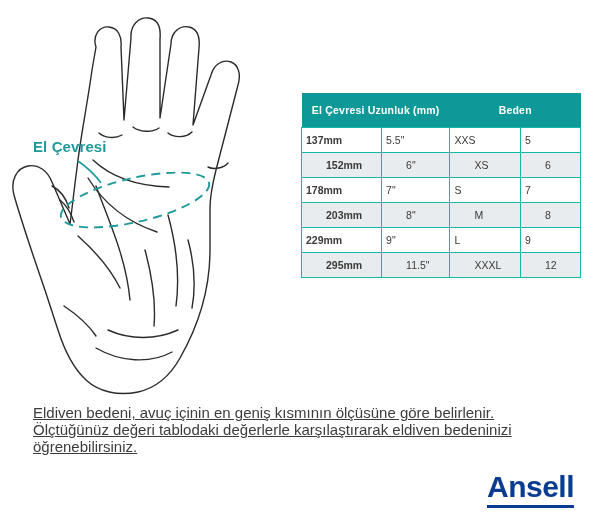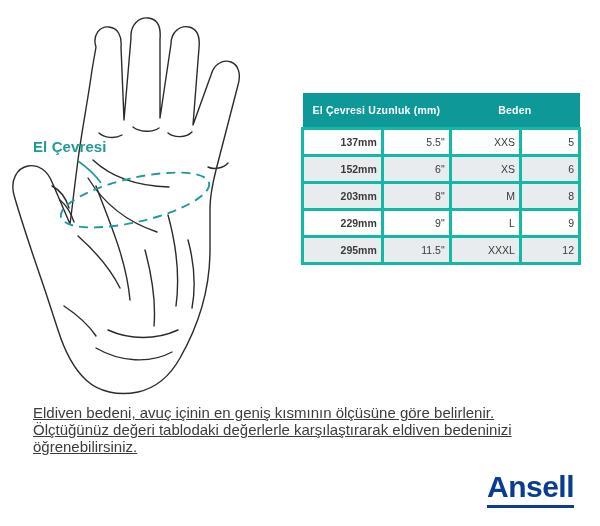--- a/index.html
+++ b/index.html
@@ -50,25 +50,25 @@
   #size-table th {
     background: #0f9898;
     color: #ffffff;
     font-size: 10.5px;
     font-weight: bold;
     padding: 11px 4px;
     text-align: center;
     letter-spacing: .2px;
   }
   #size-table td {
-    text-align: right;
+    text-align: left;
     padding: 6px 4px;
     color: #3a3a3a;
     font-size: 10.5px;
-    border: 3px solid #14b8a6;
+    border: 1px solid #14b8a6;
   }
   #size-table tr.odd td {
     background: #ffffff;
   }
   #size-table tr.even td {
     background: #e9ecee;
     padding-left: 24px;
   }
   #size-table td.c0 { width: 78px; font-weight: bold; }
   #size-table td.c1 { width: 68px; }
@@ -179,20 +179,26 @@
         <td class="c1">5.5"</td>
         <td class="c2">XXS</td>
         <td class="c3">5</td>
       </tr>
       <tr class="even">
         <td class="c0">152mm</td>
         <td class="c1">6"</td>
         <td class="c2">XS</td>
         <td class="c3">6</td>
       </tr>
+      <tr class="odd">
+        <td class="c0">178mm</td>
+        <td class="c1">7"</td>
+        <td class="c2">S</td>
+        <td class="c3">7</td>
+      </tr>
       <tr class="even">
         <td class="c0">203mm</td>
         <td class="c1">8"</td>
         <td class="c2">M</td>
         <td class="c3">8</td>
       </tr>
       <tr class="odd">
         <td class="c0">229mm</td>
         <td class="c1">9"</td>
         <td class="c2">L</td>

